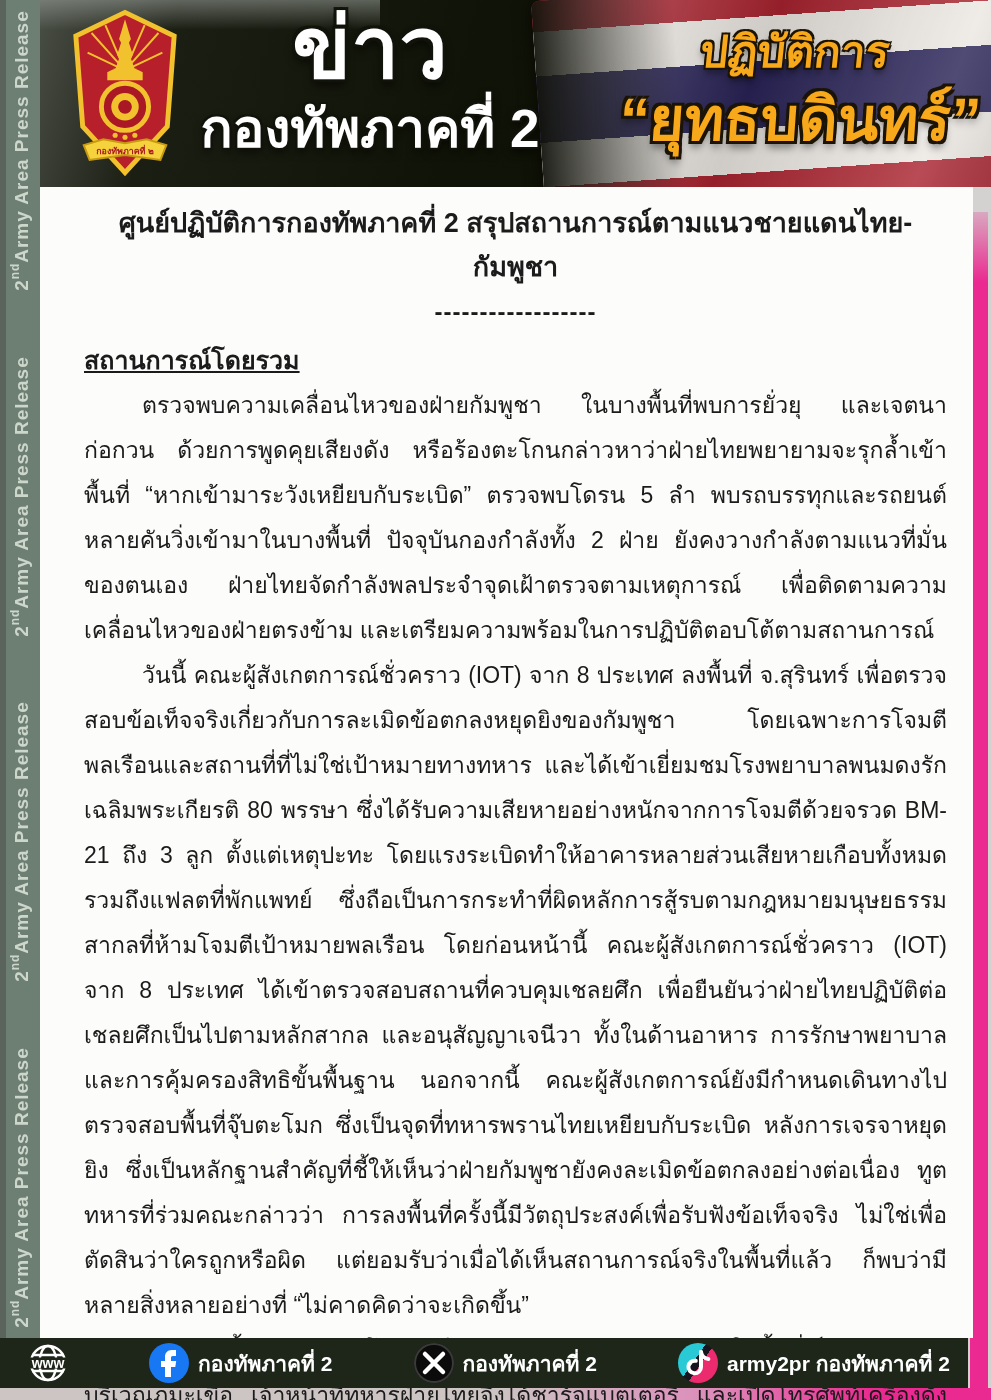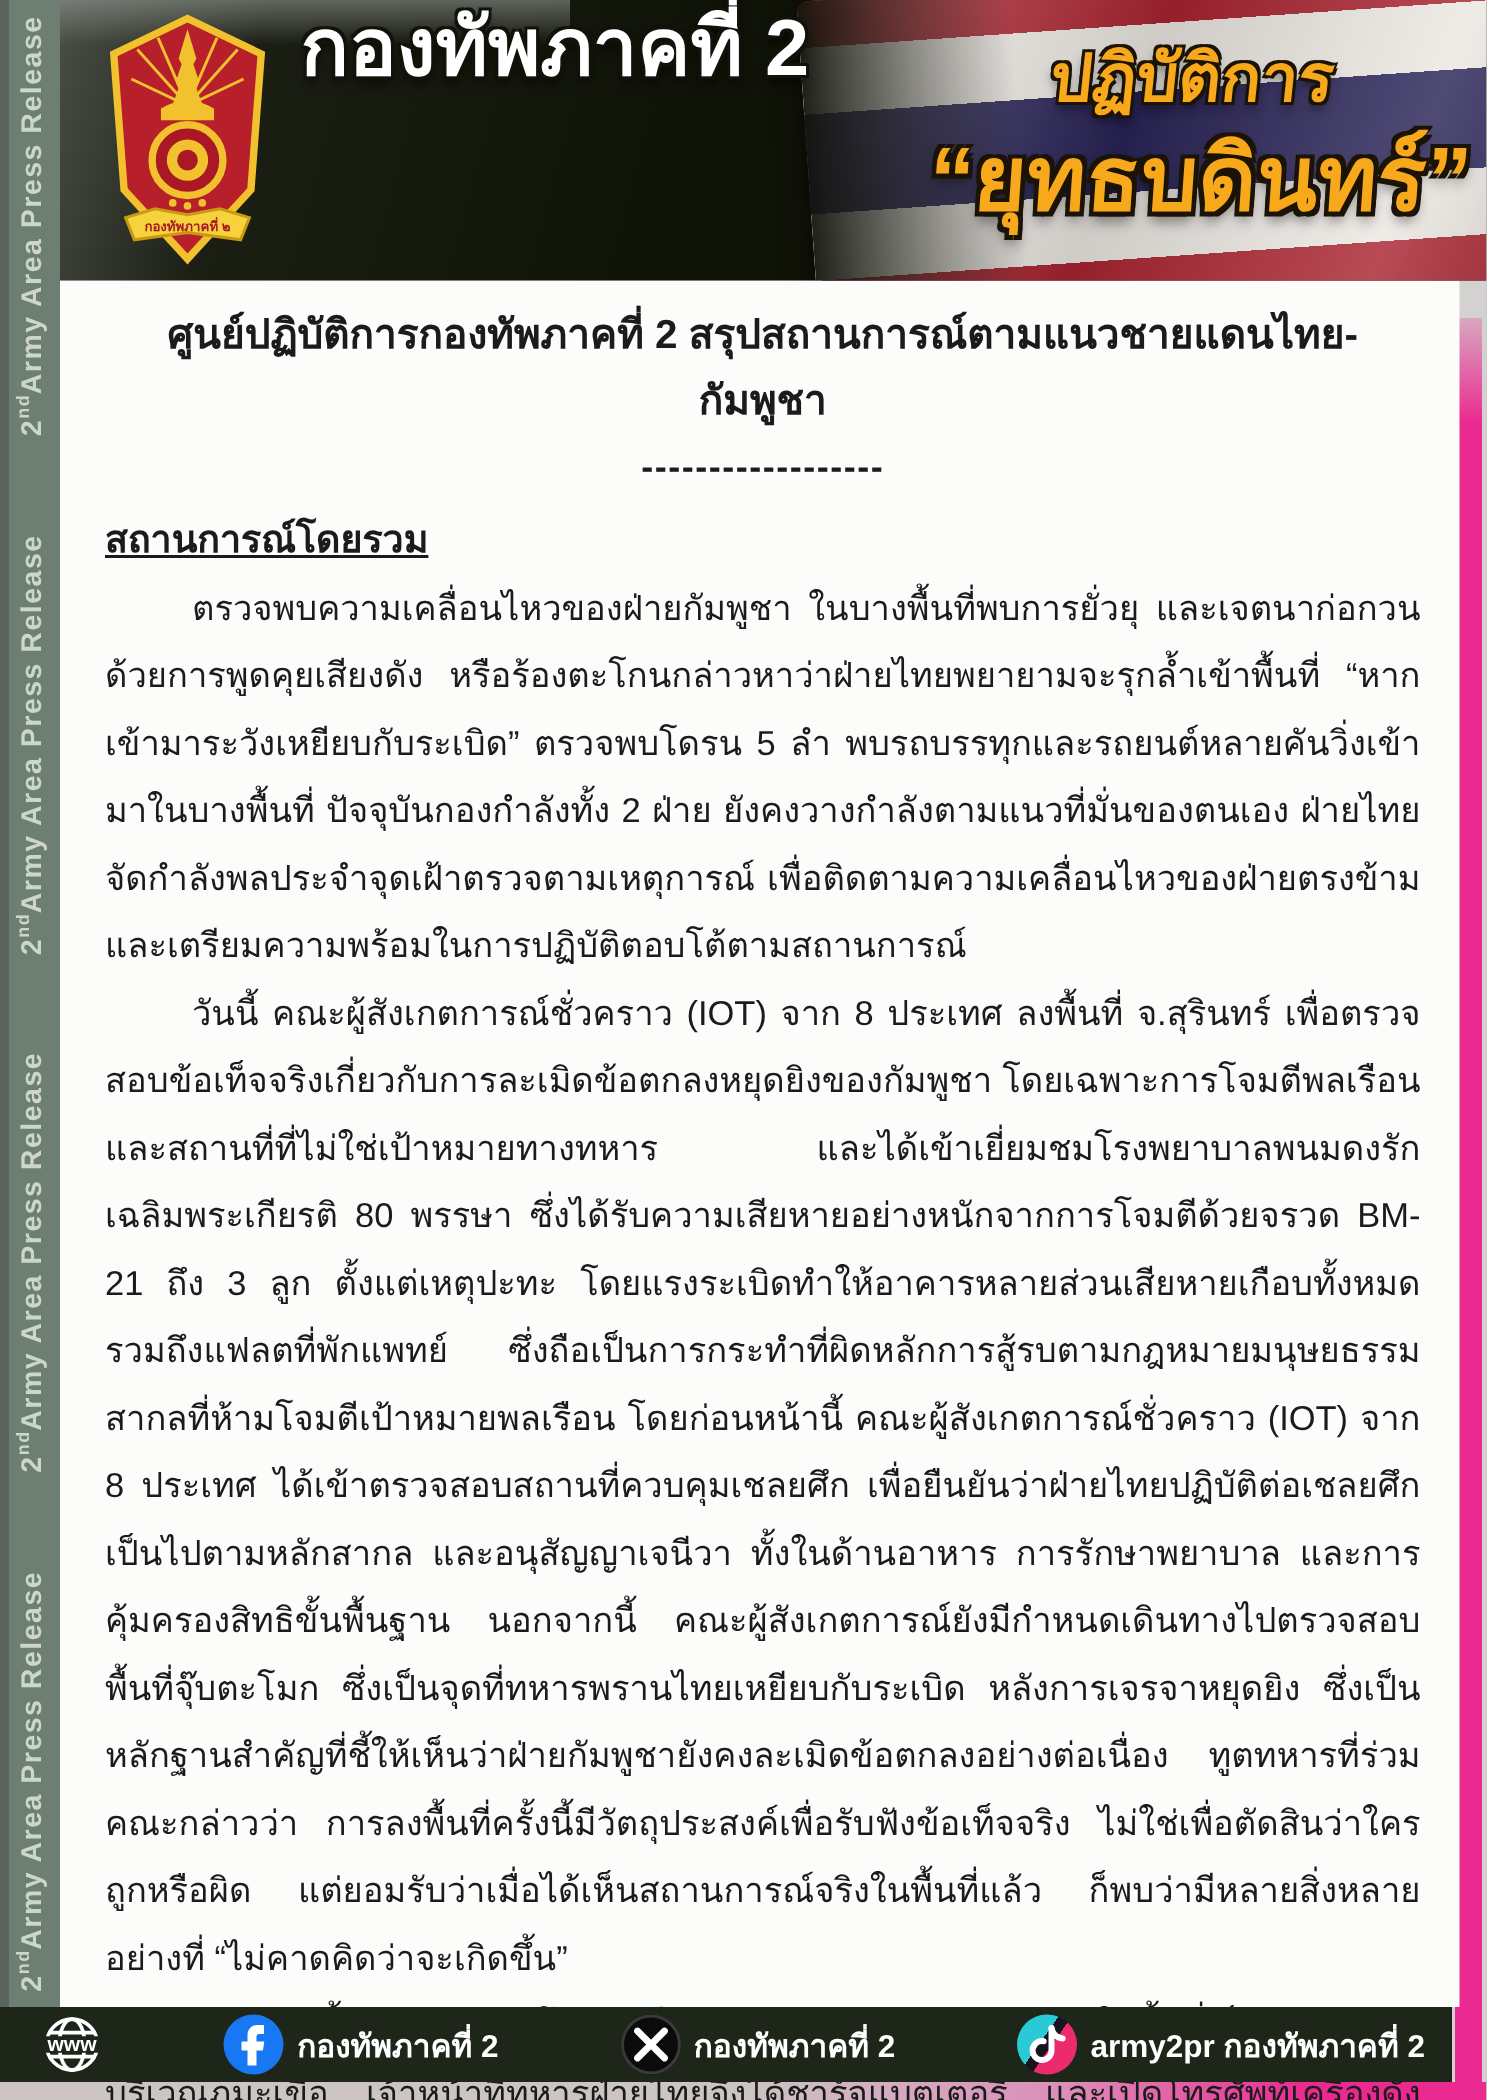--- a/index.html
+++ b/index.html
@@ -74,21 +74,21 @@
   .op-name {
     position:absolute; left:535px; top:78px; width:450px; text-align:center; z-index:6;
     font-size:60px; font-weight:800; color:#f7a81b; line-height:84px; transform:skewX(-4deg);
     text-shadow:-3px -3px 0 #1b1406, 3px -3px 0 #1b1406, -3px 3px 0 #1b1406,
                  3px 3px 0 #1b1406, 0 6px 9px rgba(0,0,0,.55);
   }
 
   
   .page {
     position:absolute; left:40px; top:187px; width:933px; height:1151px;
-    background:#fcfcfb; z-index:3; padding:14px 26px 0 30px;
+    background:#fcfcfb; z-index:3; padding:14px 26px 0 44px;
     color:#1b1b1b;
   }
   .doc-title { font-size:27px; font-weight:700; text-align:center; line-height:44px; }
   .separator {
     text-align:center; font-weight:700; font-size:24px; letter-spacing:1px;
     line-height:42px; margin-top:2px;
   }
   .sec-heading { font-size:25px; font-weight:700; line-height:45px; margin-top:5px;text-decoration:underline; }
   .page p {
     font-size:23px; line-height:45px; text-indent:58px; text-align:justify;
@@ -165,20 +165,21 @@
       <circle cx="60" cy="99" r="14" fill="#f2c12e"></circle>
       <circle cx="60" cy="99" r="7" fill="#a91824"></circle>
       <circle cx="50" cy="128" r="2.6" fill="#f2c12e"></circle>
       <circle cx="60" cy="130" r="2.6" fill="#f2c12e"></circle>
       <circle cx="70" cy="128" r="2.6" fill="#f2c12e"></circle>
       <path d="M18 138 L38 132 L60 136 L82 132 L102 138 L96 153 L60 148 L24 153 Z" fill="#f6d33c" stroke="#c79a12" stroke-width="2"></path>
       <text x="60" y="147" font-size="9" fill="#a91824" text-anchor="middle" font-weight="bold">กองทัพภาคที่ ๒</text>
     </svg>
 
     <div class="banner-title">
+      <div class="news-word">ข่าว</div>
       <div class="org-line">กองทัพภาคที่ 2</div>
     </div>
 
     <div class="op-label">ปฏิบัติการ</div>
     <div class="op-name">“ยุทธบดินทร์”</div>
   </header>
 
   <main class="page">
     <div class="doc-title">ศูนย์ปฏิบัติการกองทัพภาคที่ 2 สรุปสถานการณ์ตามแนวชายแดนไทย-กัมพูชา</div>
     <div class="separator">------------------</div>

